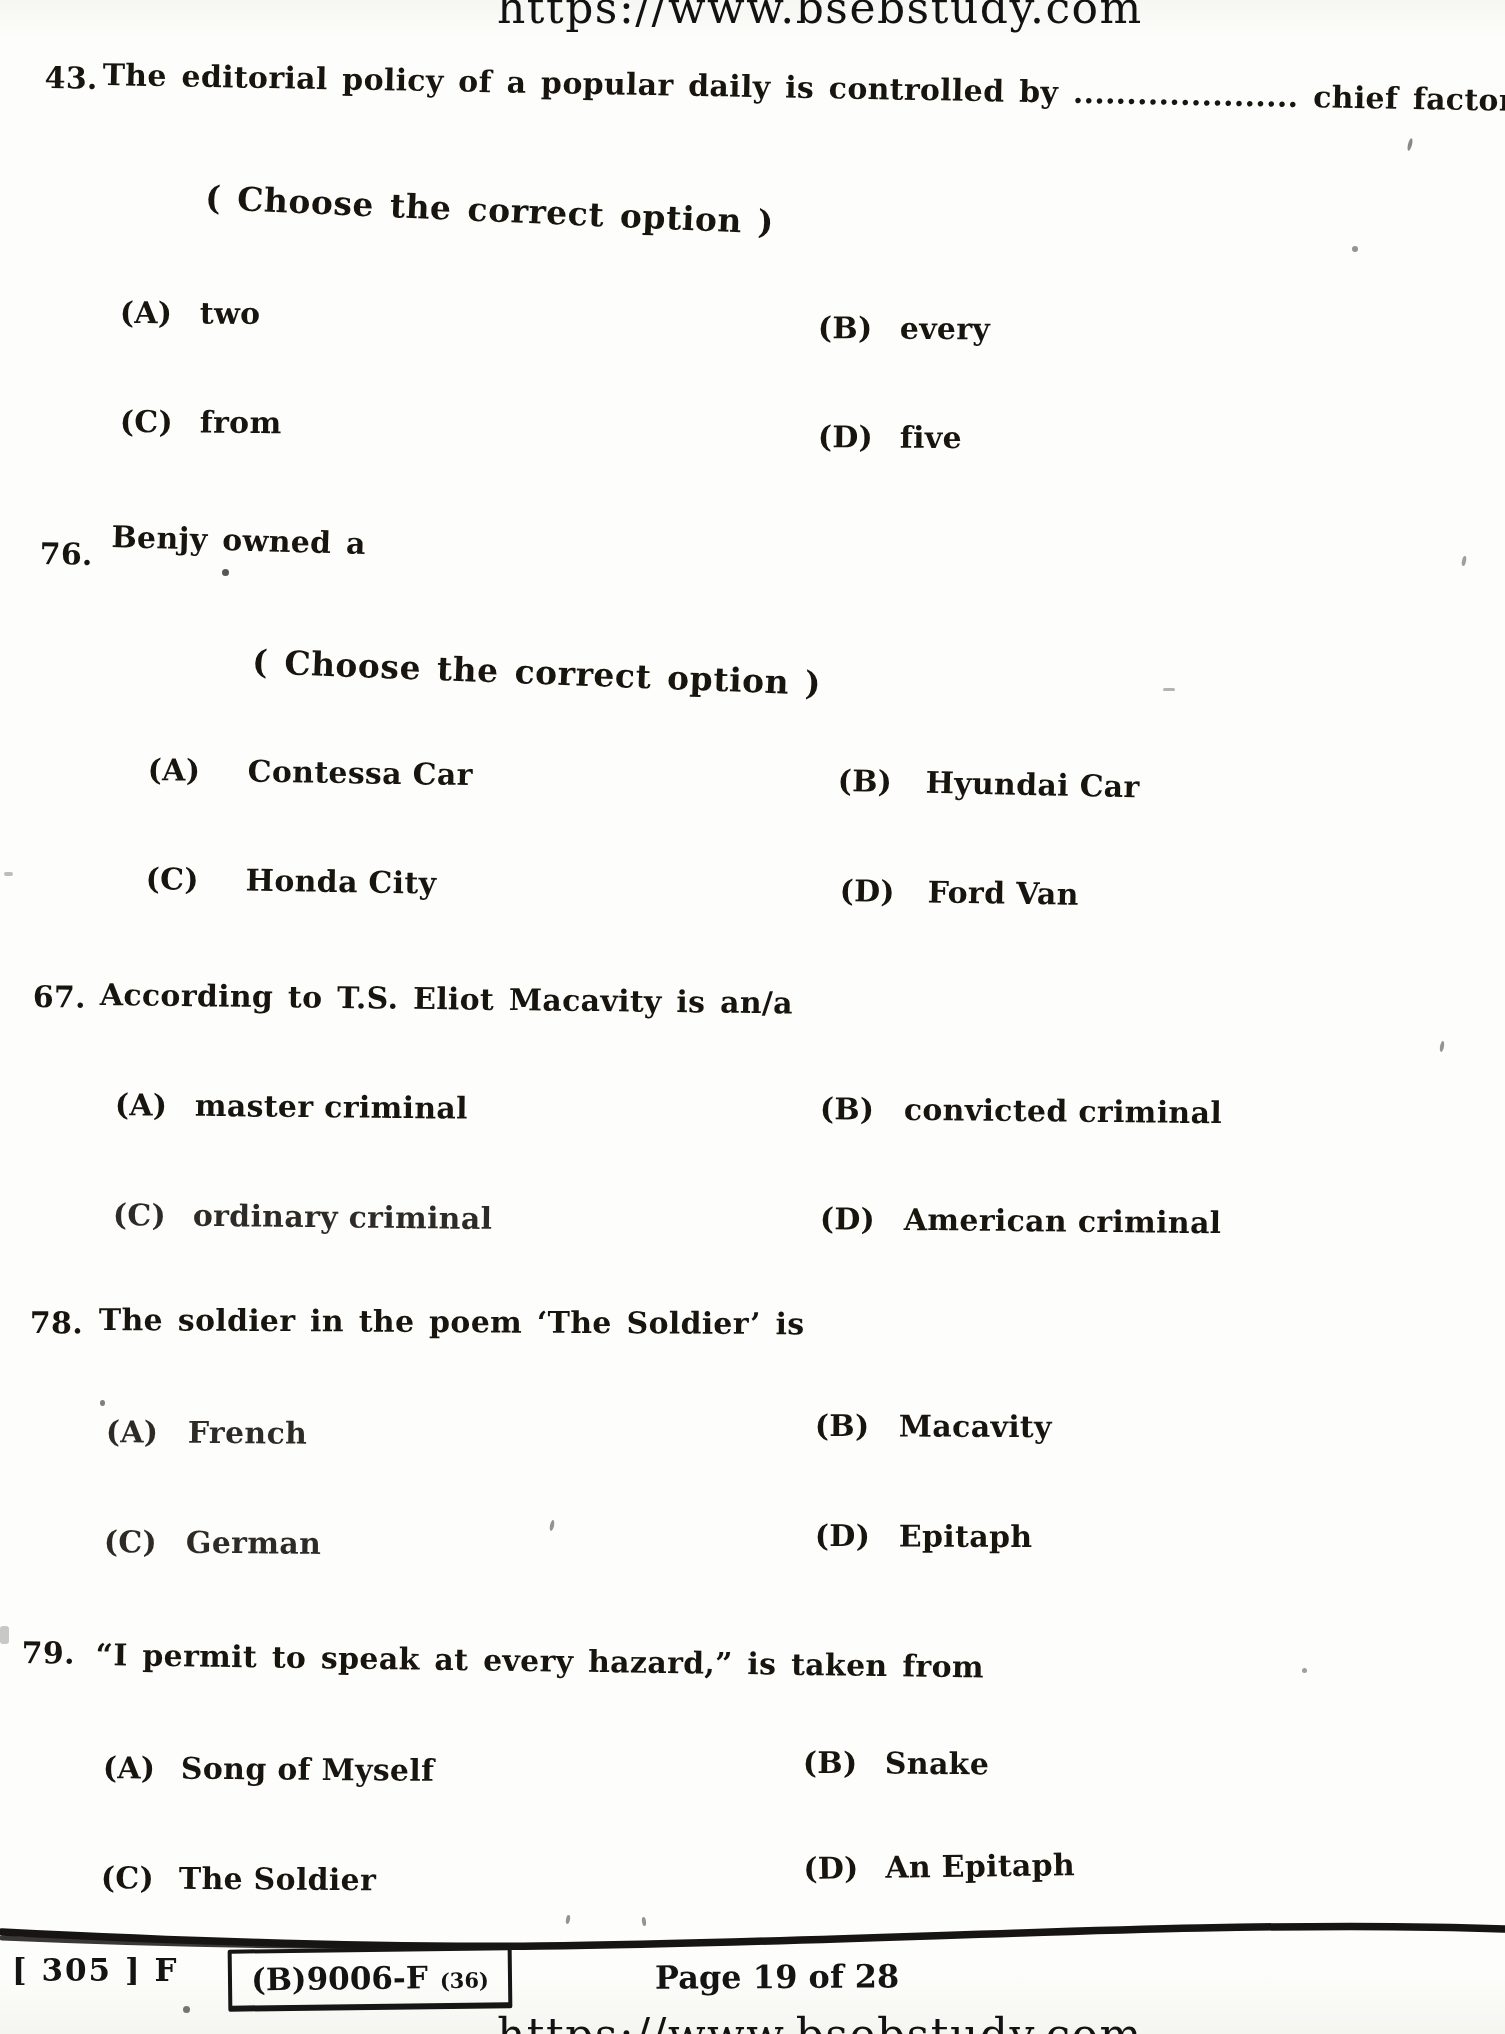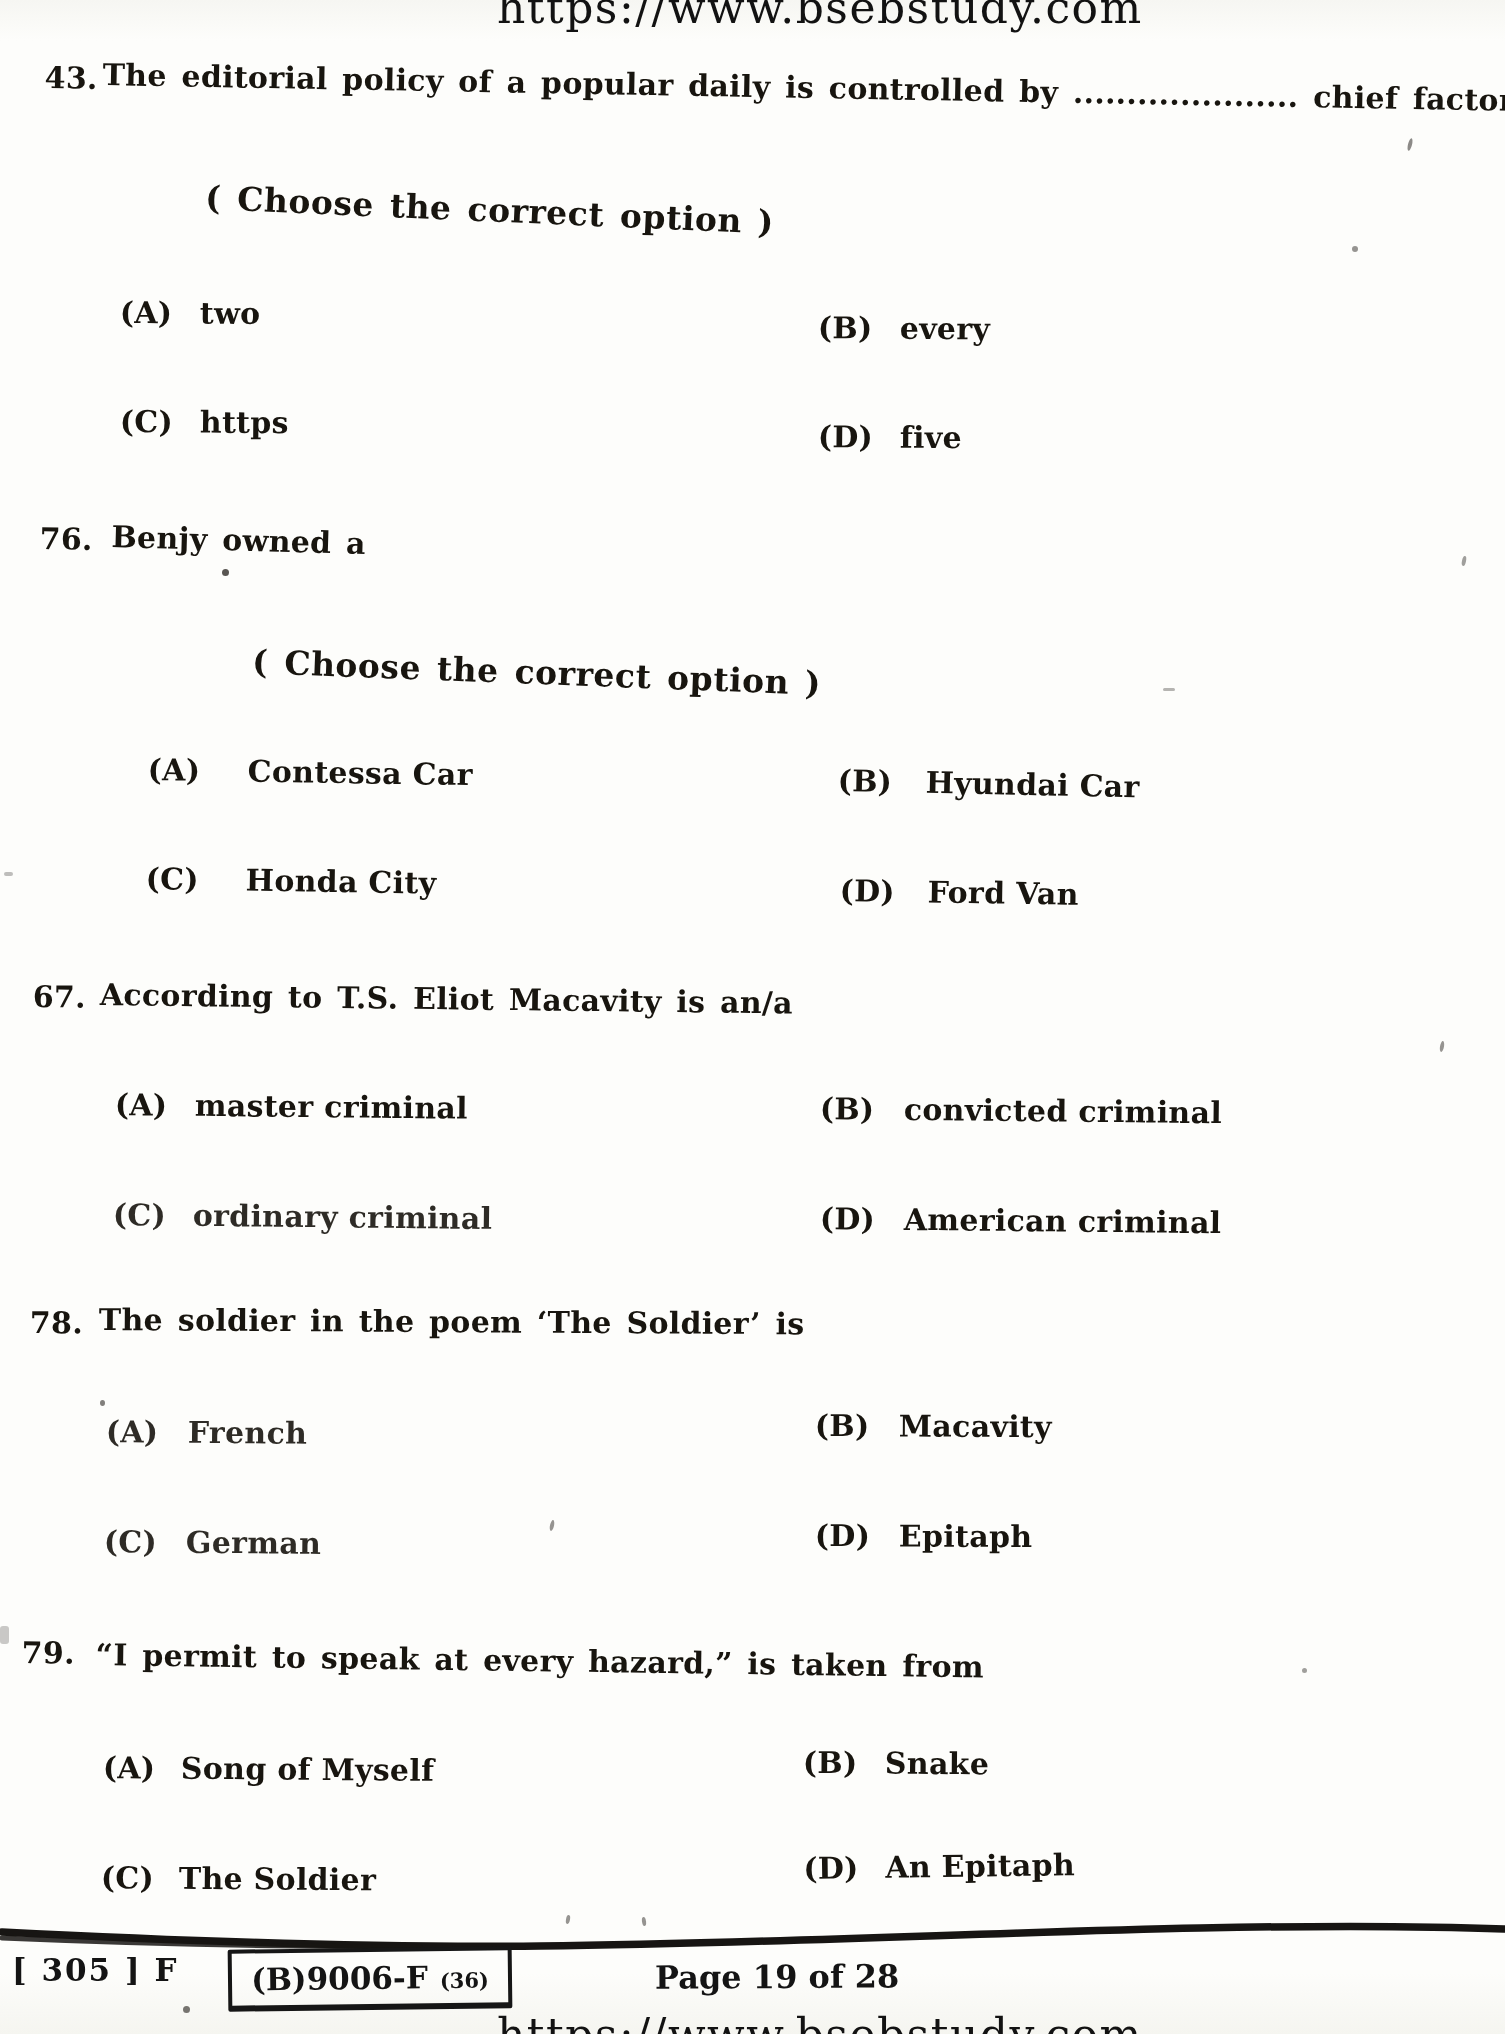--- a/index.html
+++ b/index.html
@@ -44,28 +44,28 @@
     <div class="opt" style="left:120px;top:295px;transform:rotate(0.4deg);">
       <span class="olabel" style="min-width:80px;">(A)</span>
       <span class="otext">two</span>
     </div>
     <div class="opt" style="left:818px;top:310px;transform:rotate(0.5deg);">
       <span class="olabel" style="min-width:82px;">(B)</span>
       <span class="otext">every</span>
     </div>
     <div class="opt" style="left:120px;top:404px;transform:rotate(0.4deg);">
       <span class="olabel" style="min-width:80px;">(C)</span>
-      <span class="otext">https</span>
+      <span class="otext">from</span>
     </div>
     <div class="opt" style="left:818px;top:419px;transform:rotate(0.5deg);">
       <span class="olabel" style="min-width:82px;">(D)</span>
       <span class="otext">five</span>
     </div>
 
-    <div class="qnum" style="left:40px;top:521px;transform:rotate(1deg);">76.</div>
+    <div class="qnum" style="left:40px;top:536px;transform:rotate(1deg);">76.</div>
     <div class="qtext" style="left:112px;top:519px;transform:rotate(1.6deg);">Benjy owned a</div>
     <div class="qtext instr" style="left:253px;top:642px;transform:rotate(2.2deg);">( Choose the correct option )</div>
     <div class="opt" style="left:148px;top:752px;transform:rotate(0.9deg);">
       <span class="olabel" style="min-width:100px;">(A)</span>
       <span class="otext">Contessa Car</span>
     </div>
     <div class="opt" style="left:838px;top:763px;transform:rotate(1.2deg);">
       <span class="olabel" style="min-width:88px;">(B)</span>
       <span class="otext">Hyundai Car</span>
     </div>

